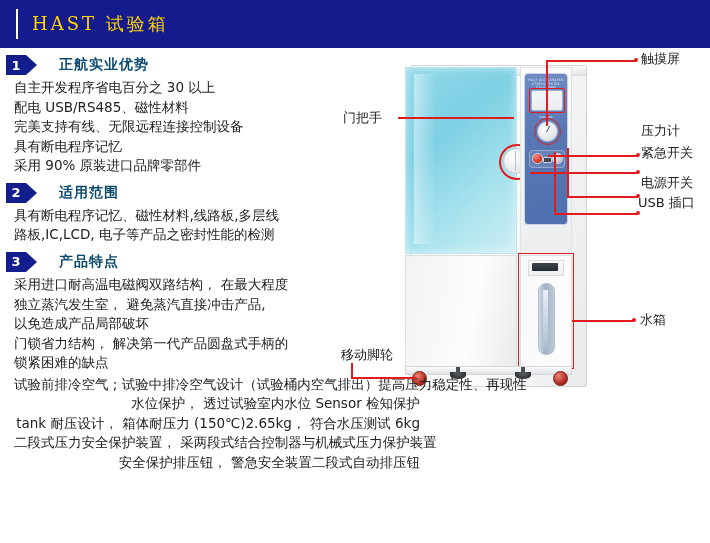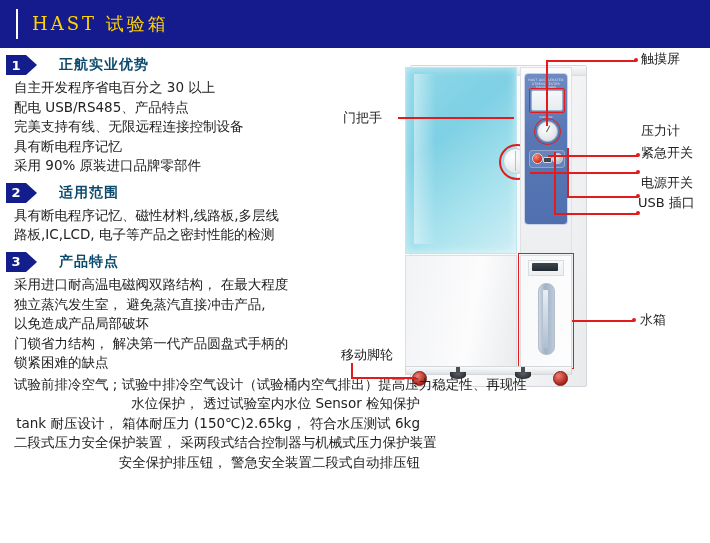--- a/index.html
+++ b/index.html
@@ -240,21 +240,21 @@
 </div>
 
 <div class="content">
 
   <div class="sec-head">
     <div class="badge">1</div>
     <div class="sec-title">正航实业优势</div>
   </div>
   <div class="sec-body">
     <div>自主开发程序省电百分之 30 以上</div>
-    <div>配电 USB/RS485、产品特点</div>
+    <div>配电 USB/RS485、磁性材料</div>
     <div>完美支持有线、无限远程连接控制设备</div>
     <div>具有断电程序记忆</div>
     <div>采用 90% 原装进口品牌零部件</div>
   </div>
 
   <div class="sec-head">
     <div class="badge">2</div>
     <div class="sec-title">适用范围</div>
   </div>
   <div class="sec-body">

